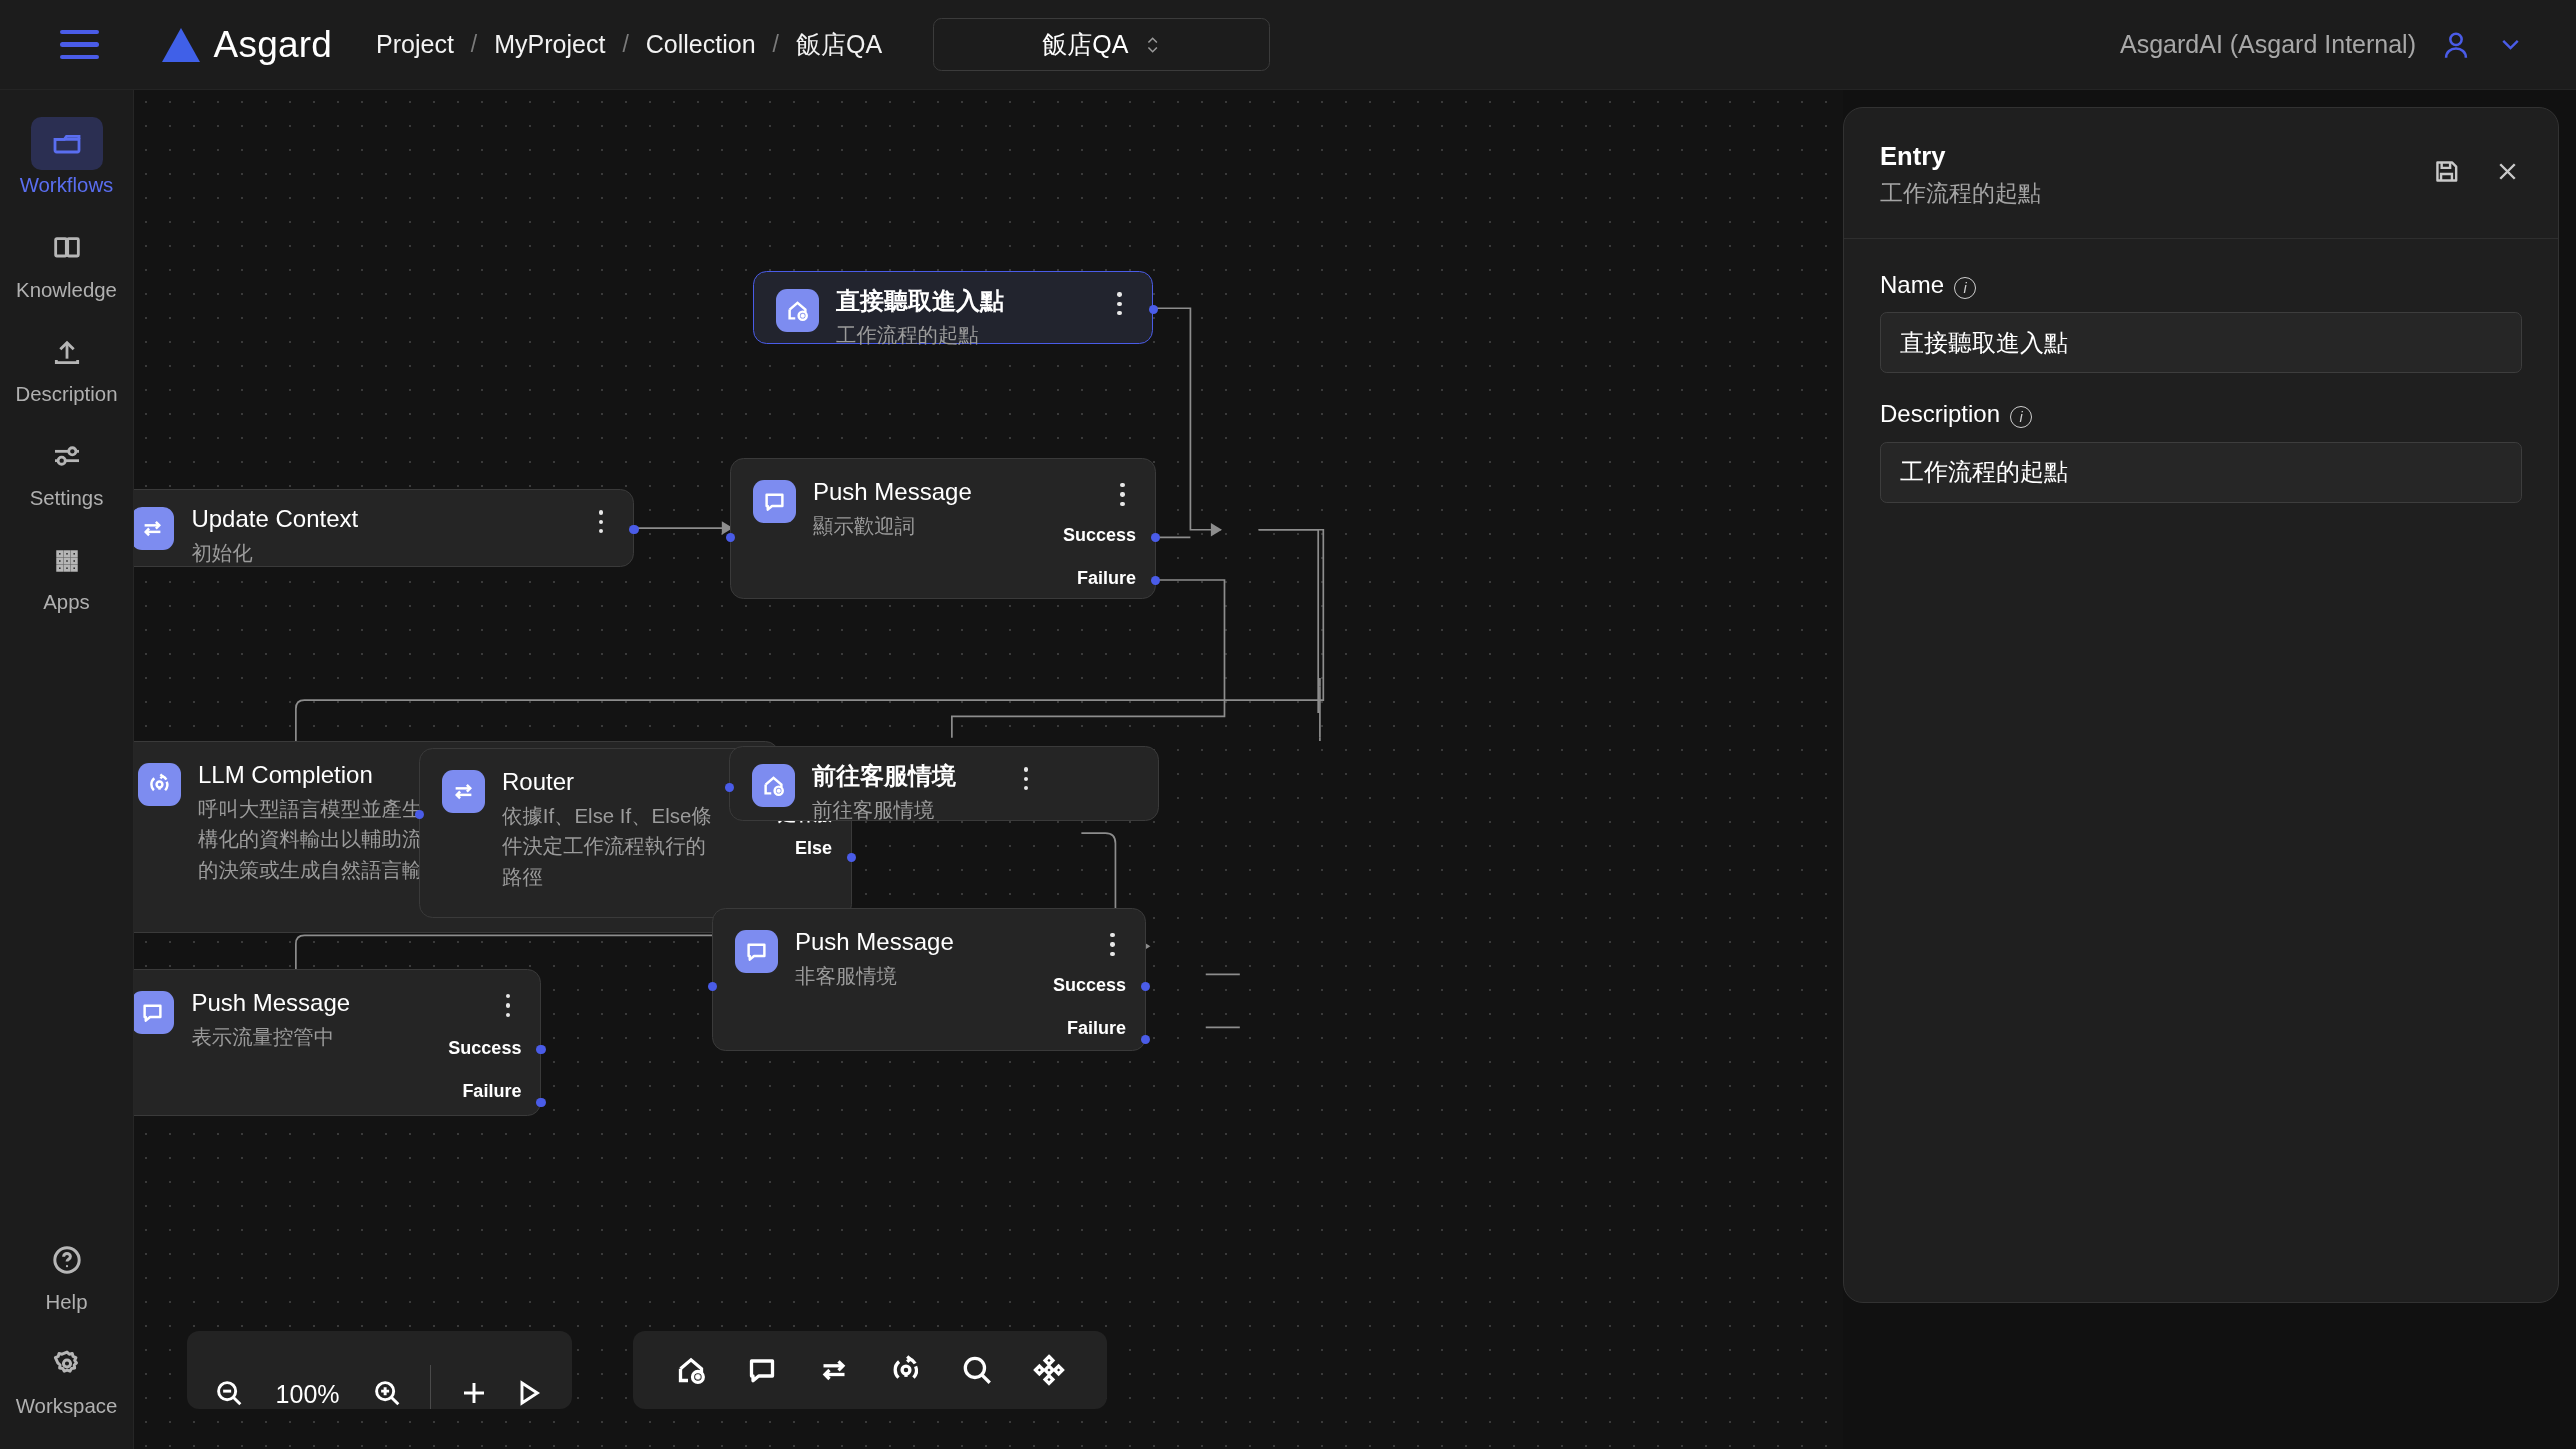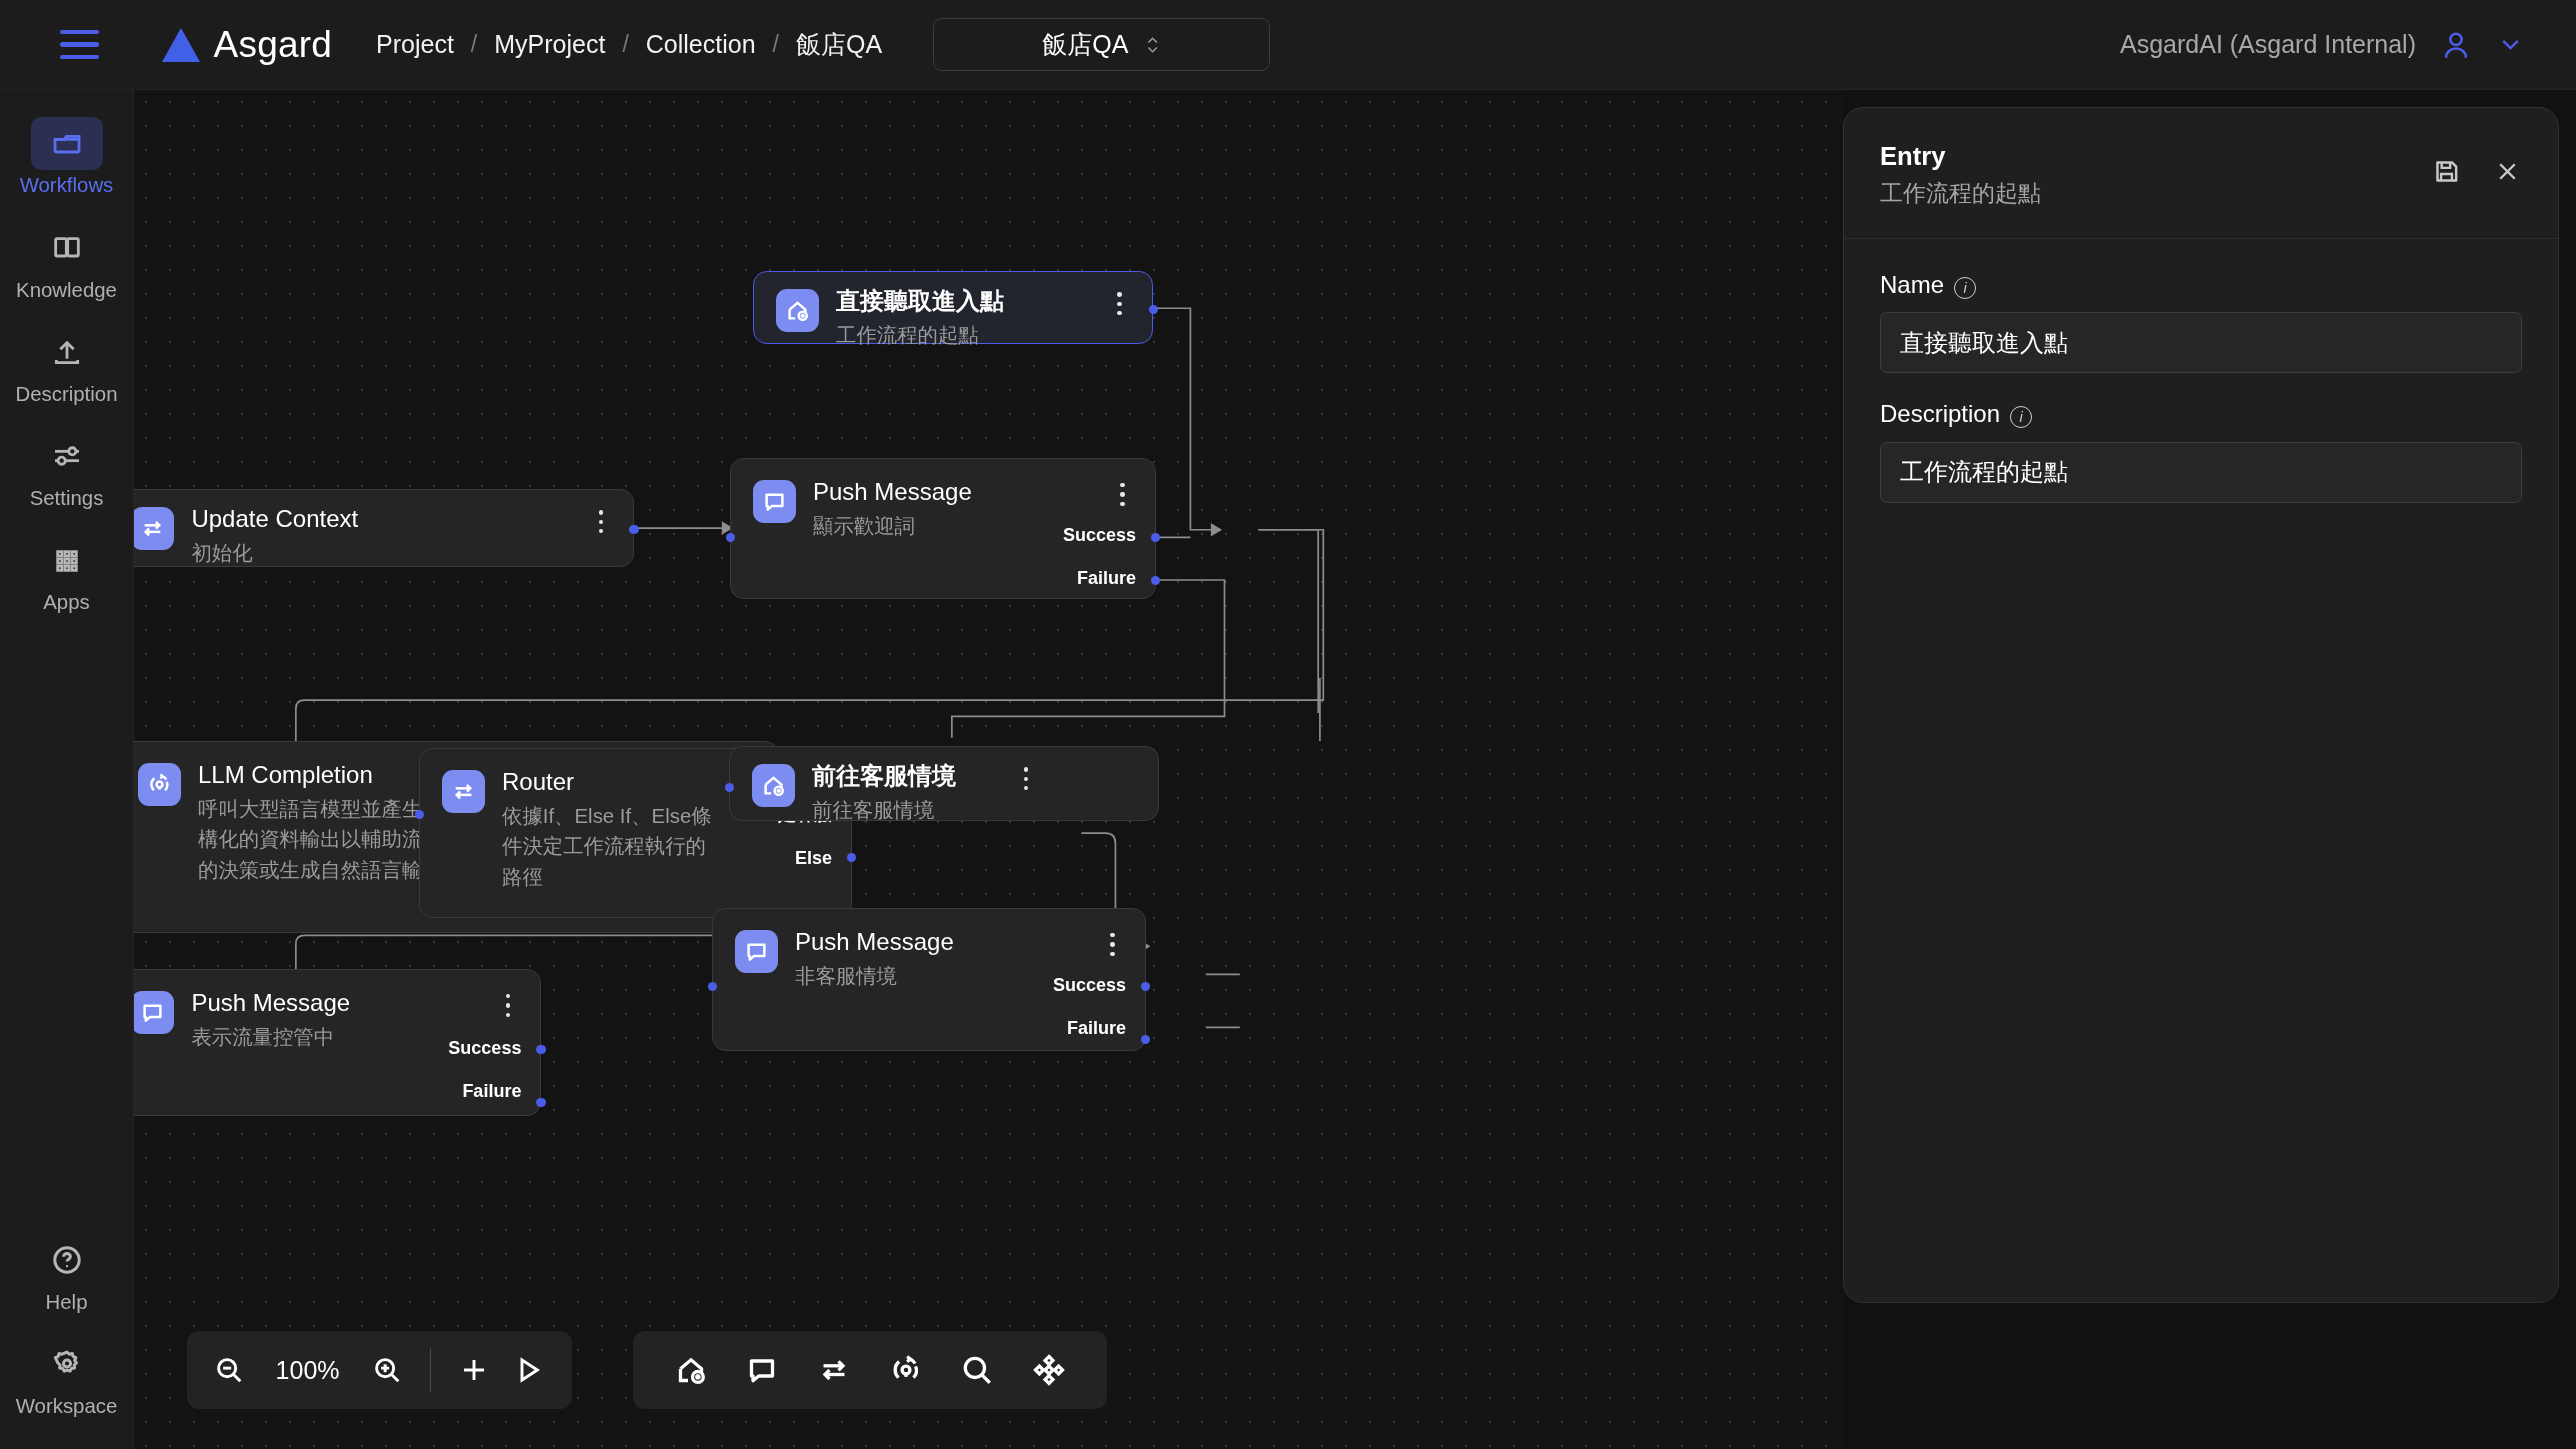--- a/index.html
+++ b/index.html
@@ -94,21 +94,21 @@
   .node-menu i { width: 4.3px; height: 4.3px; border-radius: 50%; background: #e8e8e8;
                  display: block; }
   .ports { position: absolute; right: 19px; display: flex; flex-direction: column; }
   .port-label { color: #ffffff; font-size: 18px; font-weight: bold; text-align: right; }
   .dot { position: absolute; width: 9.4px; height: 9.4px; border-radius: 50%;
          background: #4a5ce8; }
 
   
   .zoombar {
     position: absolute; left: 187px; bottom: 41px; height: 78px; width: 385px;
-    background: #232323; border-radius: 12px; display: flex; align-items: center;
+    background: #232323; border-radius: 12px; display: flex; align-items: flex-end;
     padding: 0 25.6px; gap: 22px;
   }
   .zoombar .divider { width: 0.9px; height: 44px; background: #4a4a4a; margin: 0 5.1px; }
   .zoom-pct { color: #ffffff; font-size: 25px; min-width: 82px; text-align: center; }
   .tb-ico { color: #ffffff; display: flex; align-items: center; justify-content: center;
             cursor: pointer; }
   .tb-ico svg { stroke: #ffffff; fill: none; stroke-width: 2.2; }
   .nodebar {
     position: absolute; left: 634px; bottom: 41px; height: 78px; width: 474px;
     background: #232323; border-radius: 12px; display: flex; align-items: center;
@@ -446,21 +446,21 @@
         <div class="node-text" style="max-width:213px;">
           <div class="node-title">Router</div>
           <div class="node-sub">依據If、Else If、Else條件決定工作流程執行的路徑</div>
         </div>
         <div class="node-menu" style="margin-left:44px;">
             <i></i>
             <i></i>
             <i></i>
           </div>
       </div>
-      <div class="ports" style="top:53px; gap:22px;">
+      <div class="ports" style="top:53px; gap:12px;">
         <div class="port-label cjk">是客服</div>
         <div class="port-label">Else</div>
       </div>
       <div class="dot" style="left:-5.1px; top:61px;"></div>
       <div class="dot" style="right:-5.1px; top:61px;"></div>
       <div class="dot" style="right:-5.1px; top:104px;"></div>
     </div>
 
     <div class="node" style="left:595px; top:656px; width:430px; height:75px; padding:15.3px 22px;">
       <div class="node-head">

